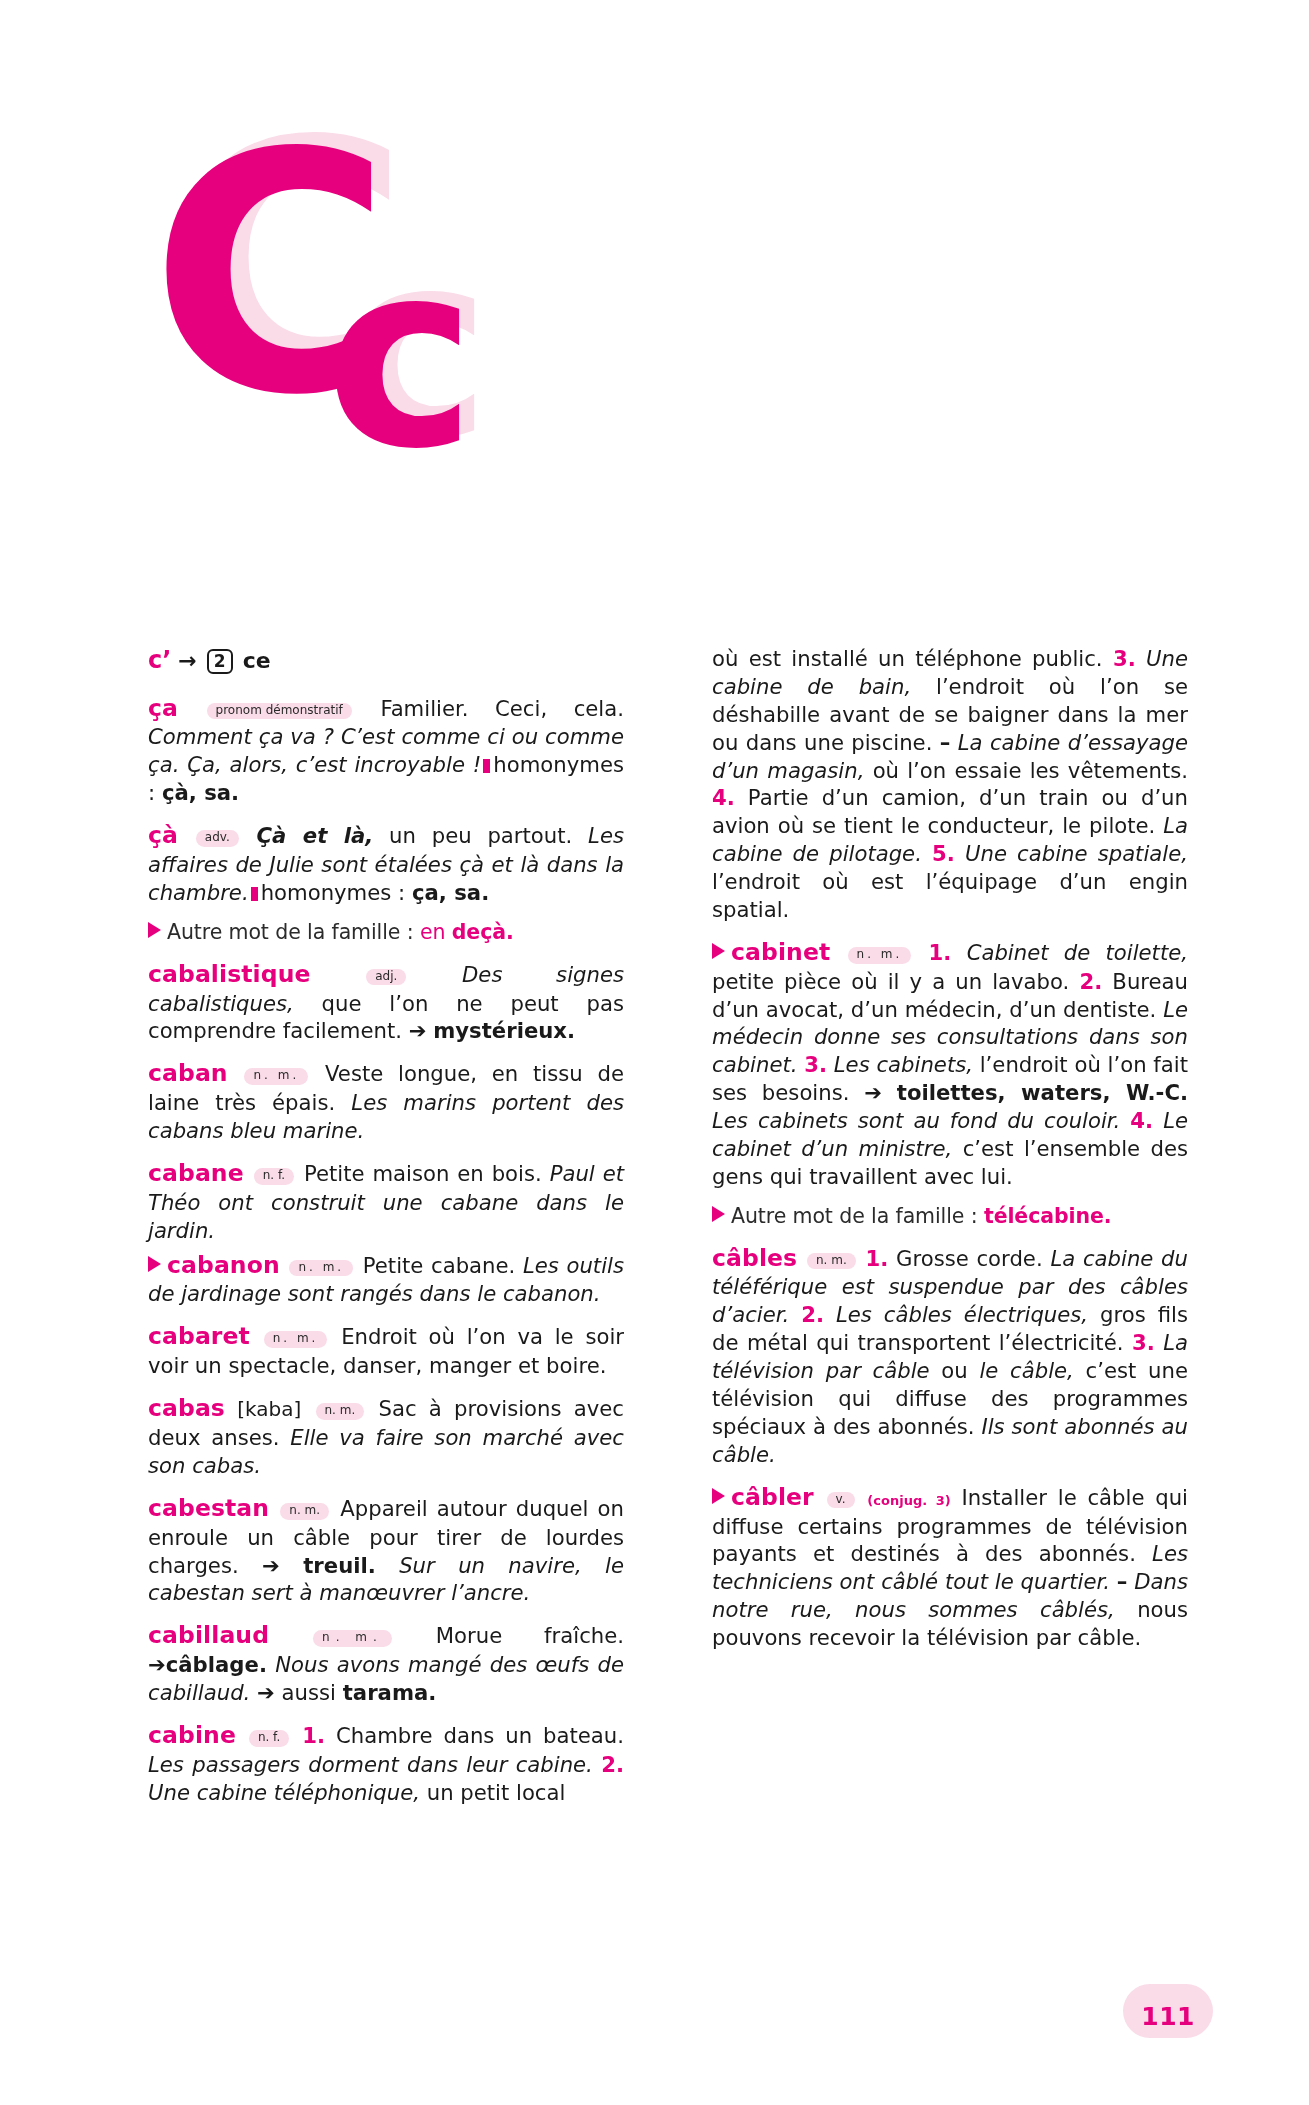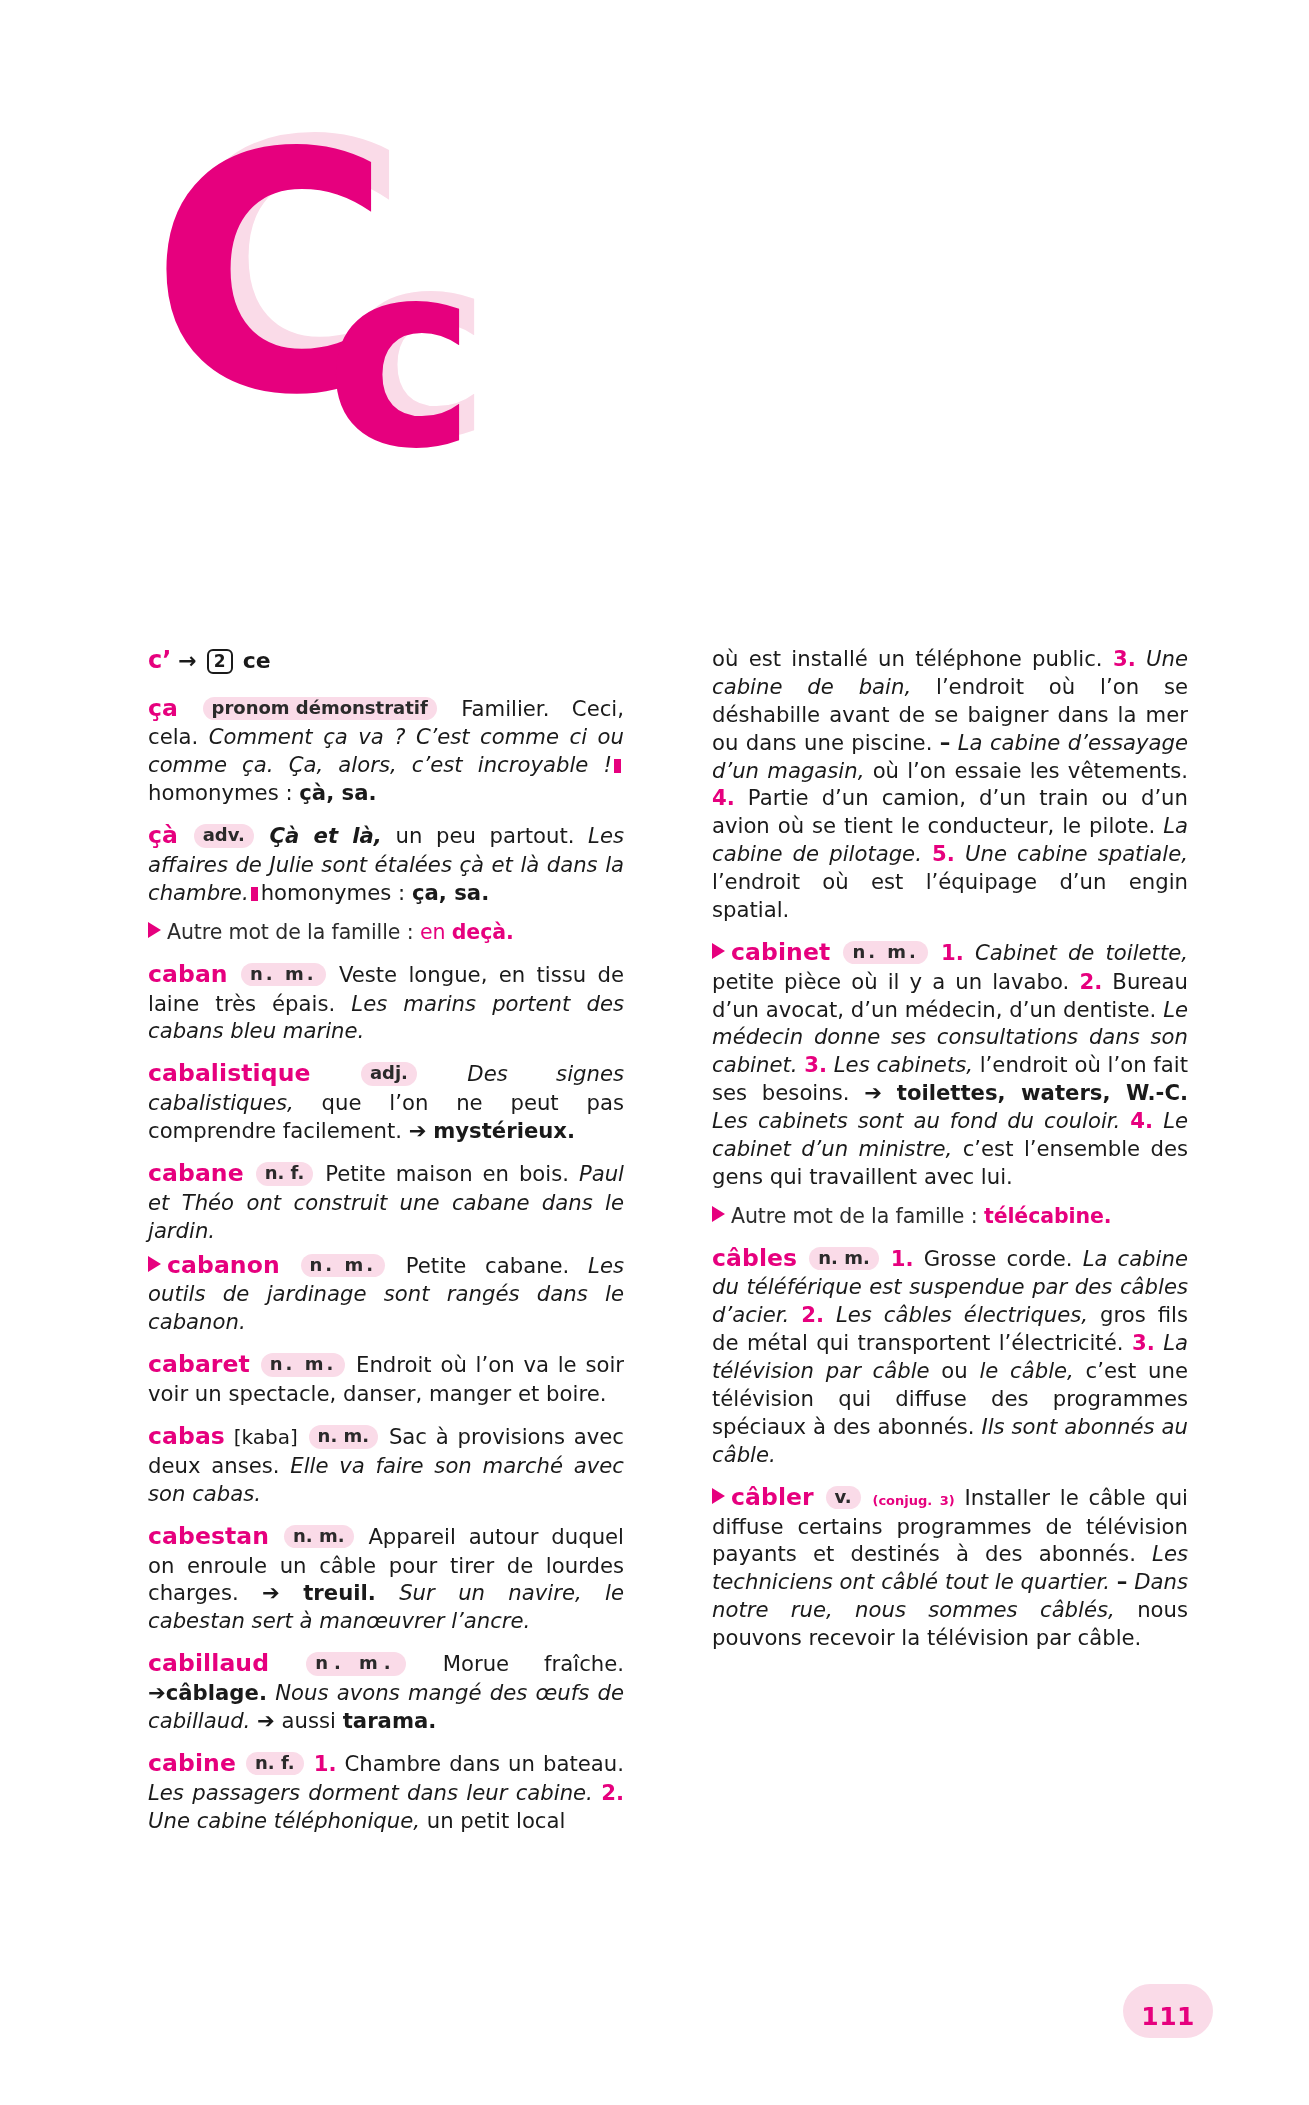--- a/index.html
+++ b/index.html
@@ -94,22 +94,22 @@
     font-weight: 700;
     color: #e6007e;
     font-size: 23.5px;
     letter-spacing: 0.1px;
   }
 
   .cat {
     display: inline-block;
     background: #fadbe8;
     color: #2a2a2a;
-    font-weight: 700;
-    font-size: 18px;
+    font-weight: 400;
+    font-size: 12px;
     border-radius: 999px;
     padding: 1px 9px 2px 9px;
     margin: 0 2px;
     line-height: 1.15;
     vertical-align: 2px;
     white-space: nowrap;
   }
   .cat.wide { letter-spacing: 3px; }
   .cat.xwide { letter-spacing: 6px; }
 
@@ -237,33 +237,33 @@
         <span>un peu partout.</span>
         <span class="ex">Les affaires de Julie sont étalées çà et là dans la chambre.</span><span class="sq"></span><span>homonymes :</span>
         <span class="bold">ça, sa.</span>
       </div>
       <div class="family">
         <span class="tri"></span><span class="fam-label">Autre mot de la famille :</span>
         <span class="fam-word"><span>en </span><b>deçà.</b></span>
       </div>
 
       <div class="entry">
-        <span class="headword">caban</span>
-        <span class="cat wide">n. m.</span>
-        <span>Veste longue, en tissu de laine très épais.</span>
-        <span class="ex">Les marins portent des cabans bleu marine.</span>
-      </div>
-
-      <div class="entry">
         <span class="headword">cabalistique</span>
         <span class="cat">adj.</span>
         <span class="ex">Des signes cabalistiques,</span>
         <span>que l’on ne peut pas comprendre facilement.</span>
         <span class="arrow">➔</span>
         <span class="bold">mystérieux.</span>
+      </div>
+
+      <div class="entry">
+        <span class="headword">caban</span>
+        <span class="cat wide">n. m.</span>
+        <span>Veste longue, en tissu de laine très épais.</span>
+        <span class="ex">Les marins portent des cabans bleu marine.</span>
       </div>
 
       <div class="entry tight">
         <span class="headword">cabane</span>
         <span class="cat">n. f.</span>
         <span>Petite maison en bois.</span>
         <span class="ex">Paul et Théo ont construit une cabane dans le jardin.</span>
       </div>
 
       <div class="entry sub">

